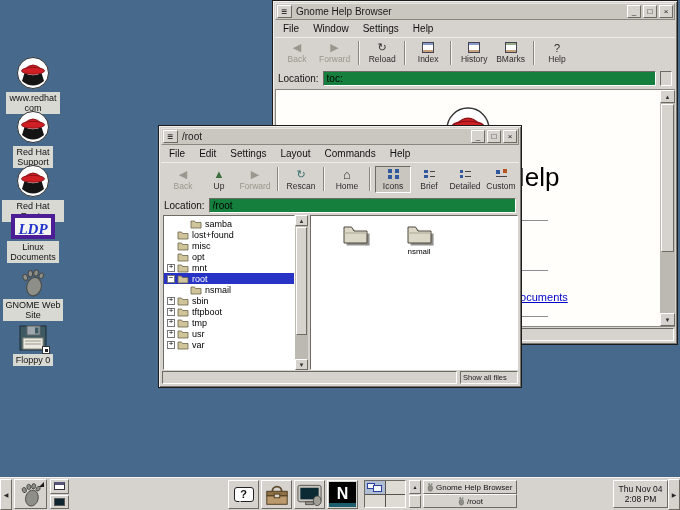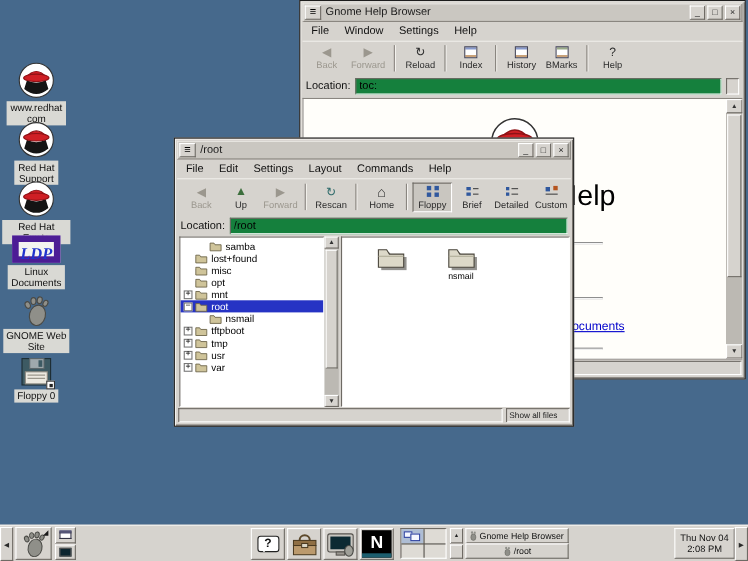--- a/index.html
+++ b/index.html
@@ -164,21 +164,21 @@
         <circle cx="17" cy="17" r="15.5" fill="#ffffff" stroke="#333"></circle>
         <path d="M6 25 q11 9 22 0 l-2.5 -8 q-8.5 4.5 -17 0 z" fill="#141414"></path>
         <path d="M7.5 14.5 q9.5 -11 19 0 z" fill="#cf1f25" stroke="#8e1216"></path>
         <ellipse cx="17" cy="14.8" rx="11.5" ry="3.4" fill="#cf1f25" stroke="#8e1216"></ellipse>
       </svg>
     </span>
     <span class="dlabel">Red Hat Errata</span>
   </div>
 
   <div class="dicon" style="left:2px; top:214px;">
-    <span style="display:inline-block; width:44px; height:25px; background:#f4f4f0; border:6px solid #4c1d95;
+    <span style="display:inline-block; width:44px; height:25px; background:#f4f4f0; border:4px solid #4c1d95;
                  font-family:'Liberation Serif',serif; font-weight:bold; font-style:italic; font-size:15px;
                  color:#2233cc; text-align:center; line-height:23px;">LDP</span>
     <span class="dlabel">Linux
 Documents</span>
   </div>
 
   <div class="dicon" style="left:2px; top:268px;">
     <span>
       <svg width="26" height="29" viewBox="0 0 24 28">
         <ellipse cx="13" cy="18" rx="7" ry="9" fill="#8f8f89" stroke="#4a4a46" transform="rotate(14 13 18)"></ellipse>
@@ -338,21 +338,21 @@
       </div>
       <span class="tool-sep"></span>
       <div class="tool-btn pressed">
         <span class="tico">
           <span style="width:11px;height:10px;background:
             linear-gradient(#30589e,#30589e) 0 0/4px 4px no-repeat,
             linear-gradient(#30589e,#30589e) 7px 0/4px 4px no-repeat,
             linear-gradient(#30589e,#30589e) 0 6px/4px 4px no-repeat,
             linear-gradient(#30589e,#30589e) 7px 6px/4px 4px no-repeat;"></span>
         </span>
-        <span>Floppy</span>
+        <span>Icons</span>
       </div>
       <div class="tool-btn">
         <span class="tico">
           <span style="width:11px;height:10px;background:
             linear-gradient(#30589e,#30589e) 0 1px/4px 3px no-repeat,
             linear-gradient(#444,#444) 6px 2px/5px 1px no-repeat,
             linear-gradient(#30589e,#30589e) 0 6px/4px 3px no-repeat,
             linear-gradient(#444,#444) 6px 7px/5px 1px no-repeat;"></span>
         </span>
         <span>Brief</span>
@@ -424,20 +424,27 @@
               <path d="M1 3 L1 9 L11 9 L11 3.5 L5.5 3.5 L4.5 2 L1 2 Z" fill="#cfc49a" stroke="#6b6348" stroke-width="0.8"></path>
             </svg>
           <span>root</span>
         </div>
         <div class="trow ind2">
           <span class="texp none"></span>
           <svg class="tfold" width="12" height="10" viewBox="0 0 12 10">
               <path d="M1 3 L1 9 L11 9 L11 3.5 L5.5 3.5 L4.5 2 L1 2 Z" fill="#cfc49a" stroke="#6b6348" stroke-width="0.8"></path>
             </svg>
           <span>nsmail</span>
+        </div>
+        <div class="trow">
+          <span class="texp plus"></span>
+          <svg class="tfold" width="12" height="10" viewBox="0 0 12 10">
+              <path d="M1 3 L1 9 L11 9 L11 3.5 L5.5 3.5 L4.5 2 L1 2 Z" fill="#cfc49a" stroke="#6b6348" stroke-width="0.8"></path>
+            </svg>
+          <span>sbin</span>
         </div>
         <div class="trow">
           <span class="texp plus"></span>
           <svg class="tfold" width="12" height="10" viewBox="0 0 12 10">
               <path d="M1 3 L1 9 L11 9 L11 3.5 L5.5 3.5 L4.5 2 L1 2 Z" fill="#cfc49a" stroke="#6b6348" stroke-width="0.8"></path>
             </svg>
           <span>tftpboot</span>
         </div>
         <div class="trow">
           <span class="texp plus"></span>

